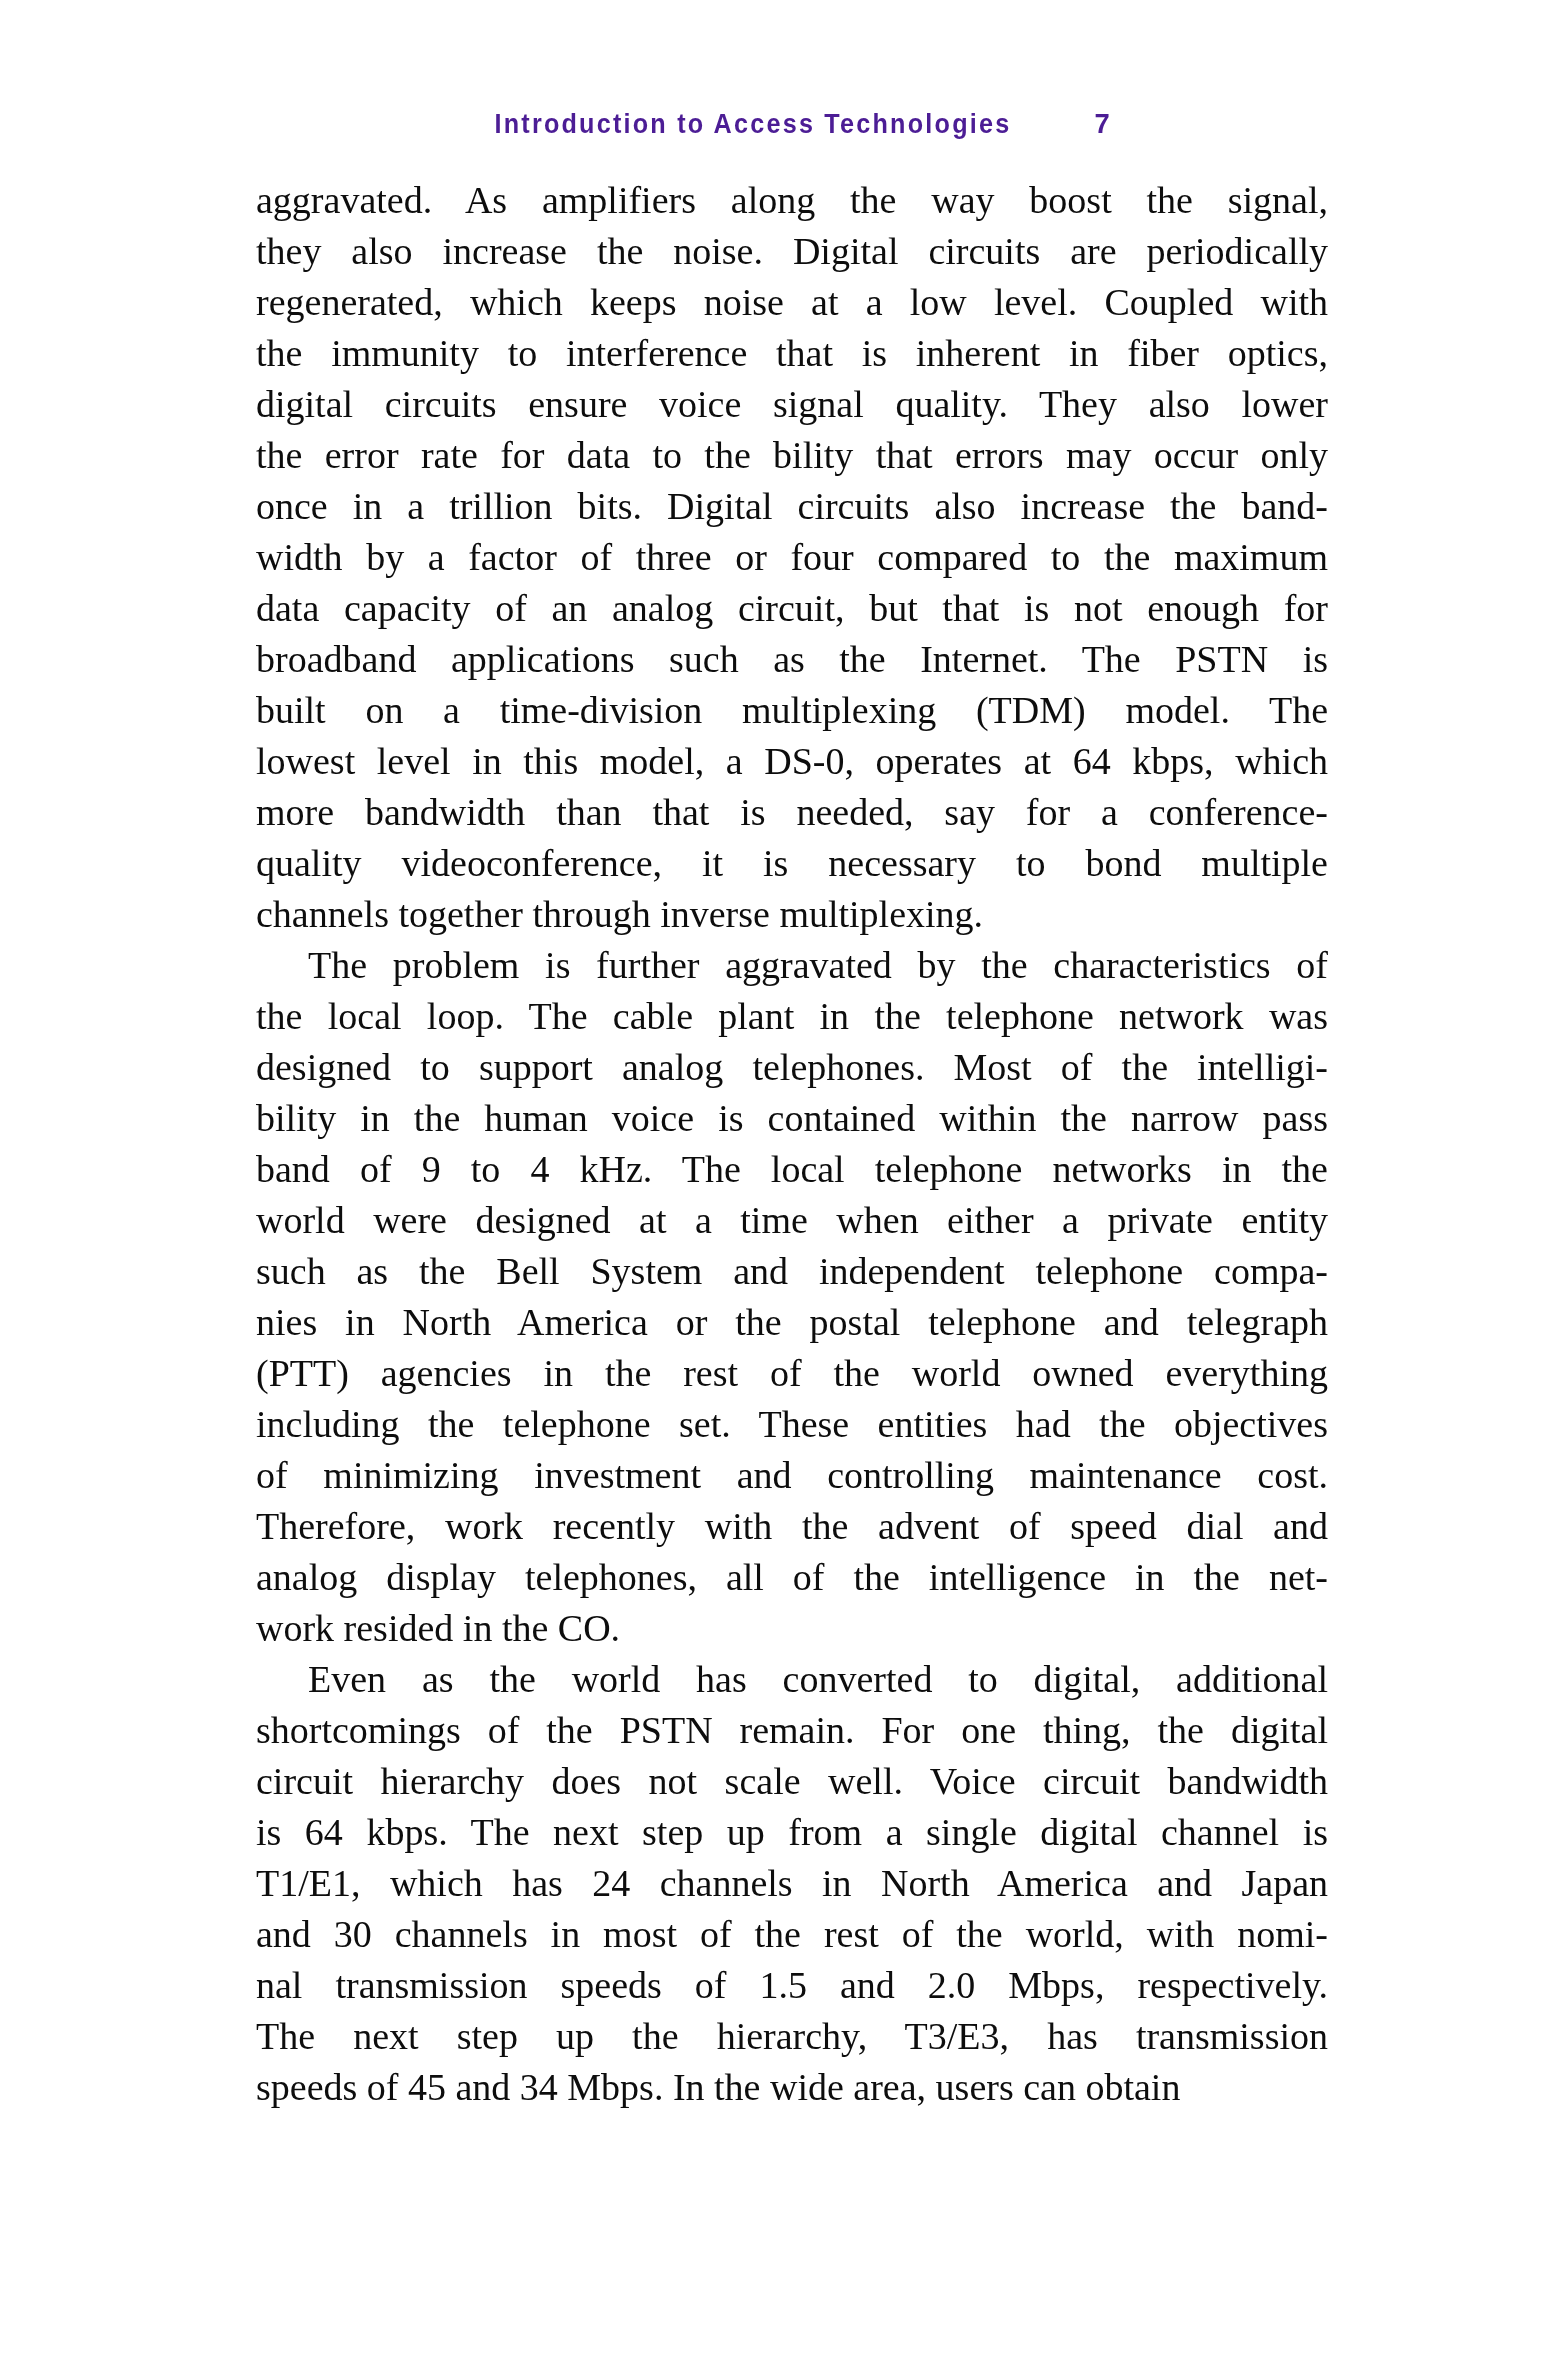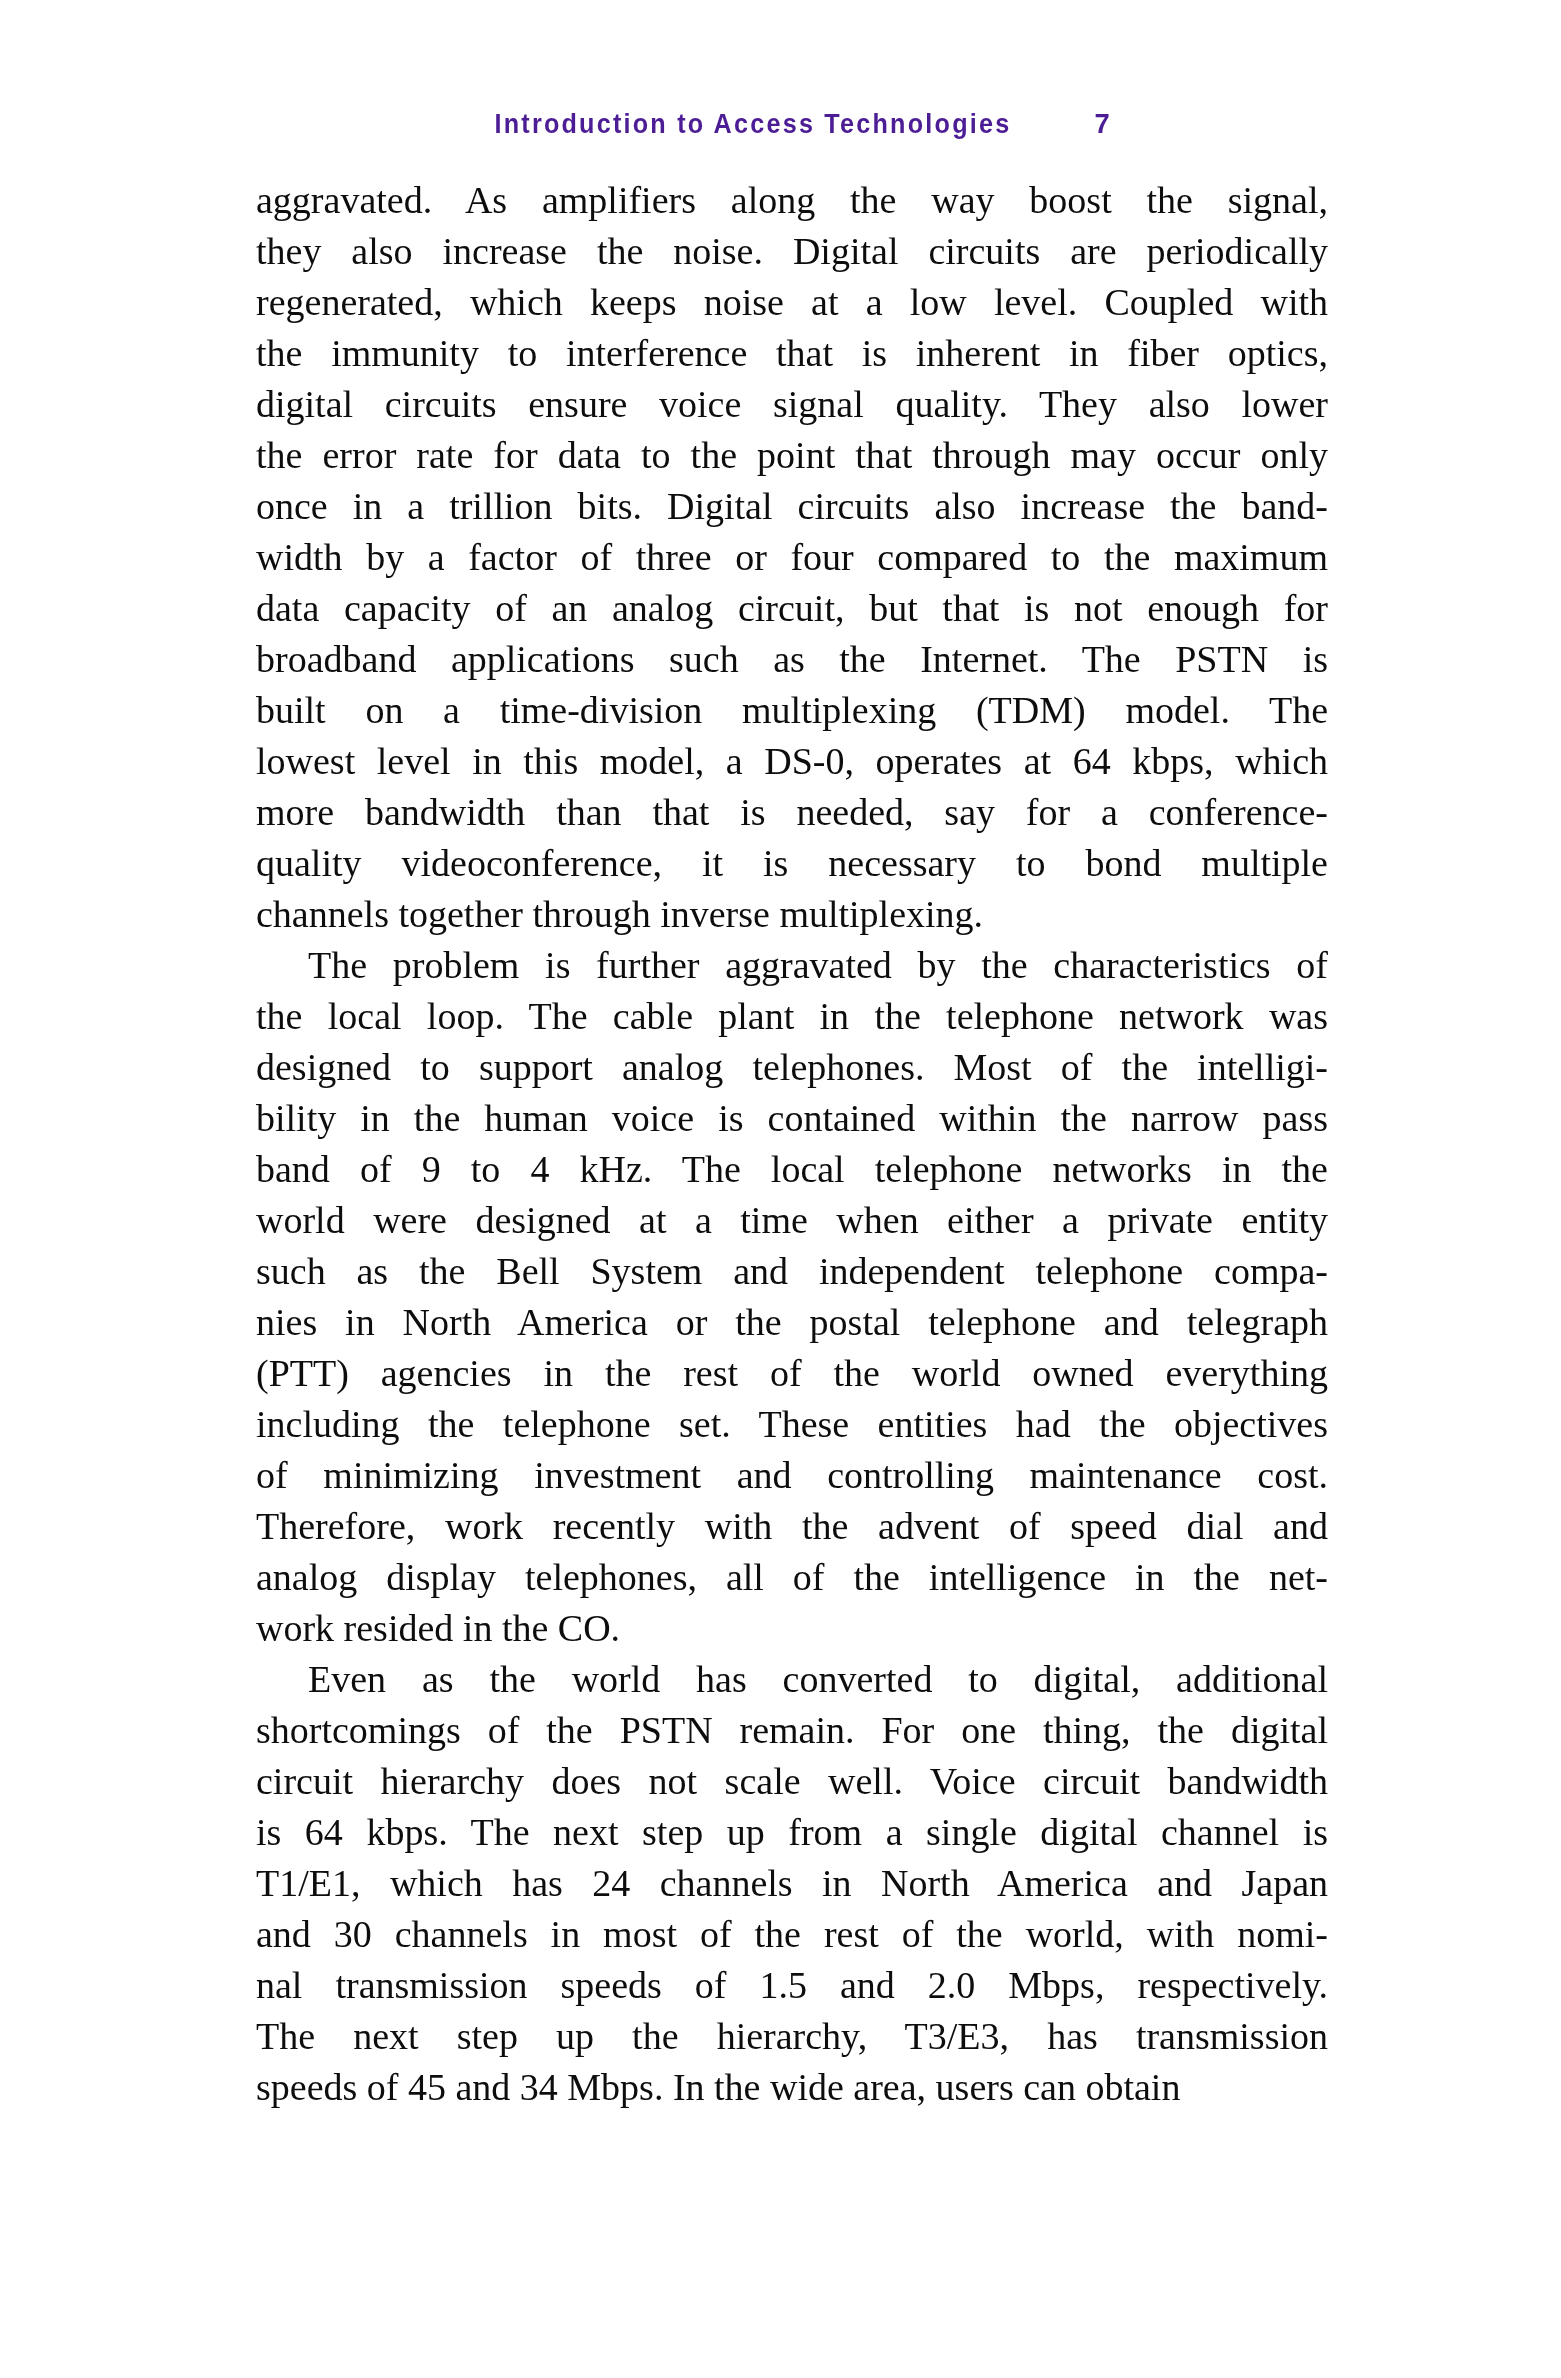--- a/index.html
+++ b/index.html
@@ -62,21 +62,21 @@
     <span class="title">Introduction to Access Technologies</span>
     <span class="folio">7</span>
   </div>
   <div class="body-text">
       <div class="para">
         <div class="line">aggravated. As amplifiers along the way boost the signal,</div>
         <div class="line">they also increase the noise. Digital circuits are periodically</div>
         <div class="line">regenerated, which keeps noise at a low level. Coupled with</div>
         <div class="line">the immunity to interference that is inherent in fiber optics,</div>
         <div class="line">digital circuits ensure voice signal quality. They also lower</div>
-        <div class="line">the error rate for data to the point that through may occur only</div>
+        <div class="line">the error rate for data to the bility that errors may occur only</div>
         <div class="line">once in a trillion bits. Digital circuits also increase the band-</div>
         <div class="line">width by a factor of three or four compared to the maximum</div>
         <div class="line">data capacity of an analog circuit, but that is not enough for</div>
         <div class="line">broadband applications such as the Internet. The PSTN is</div>
         <div class="line">built on a time-division multiplexing (TDM) model. The</div>
         <div class="line">lowest level in this model, a DS-0, operates at 64 kbps, which</div>
         <div class="line">more bandwidth than that is needed, say for a conference-</div>
         <div class="line">quality videoconference, it is necessary to bond multiple</div>
         <div class="line last">channels together through inverse multiplexing.</div>
       </div>

